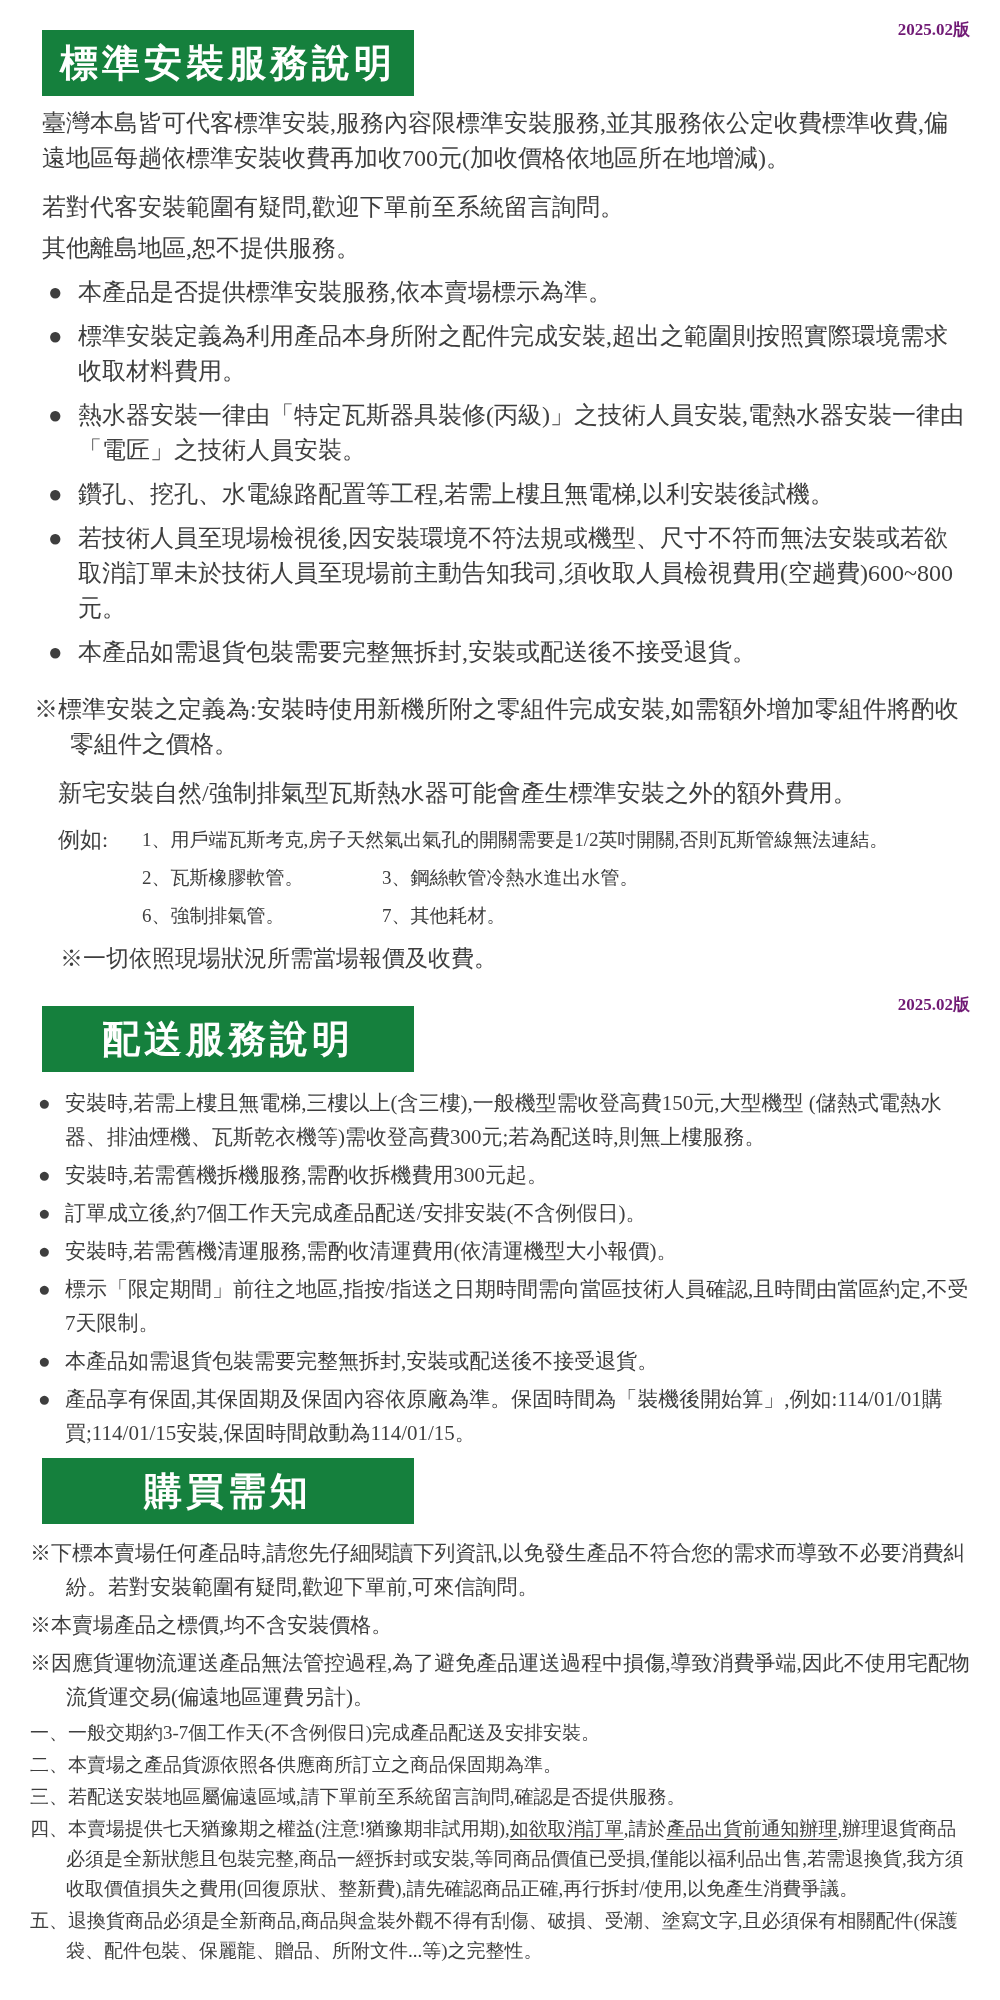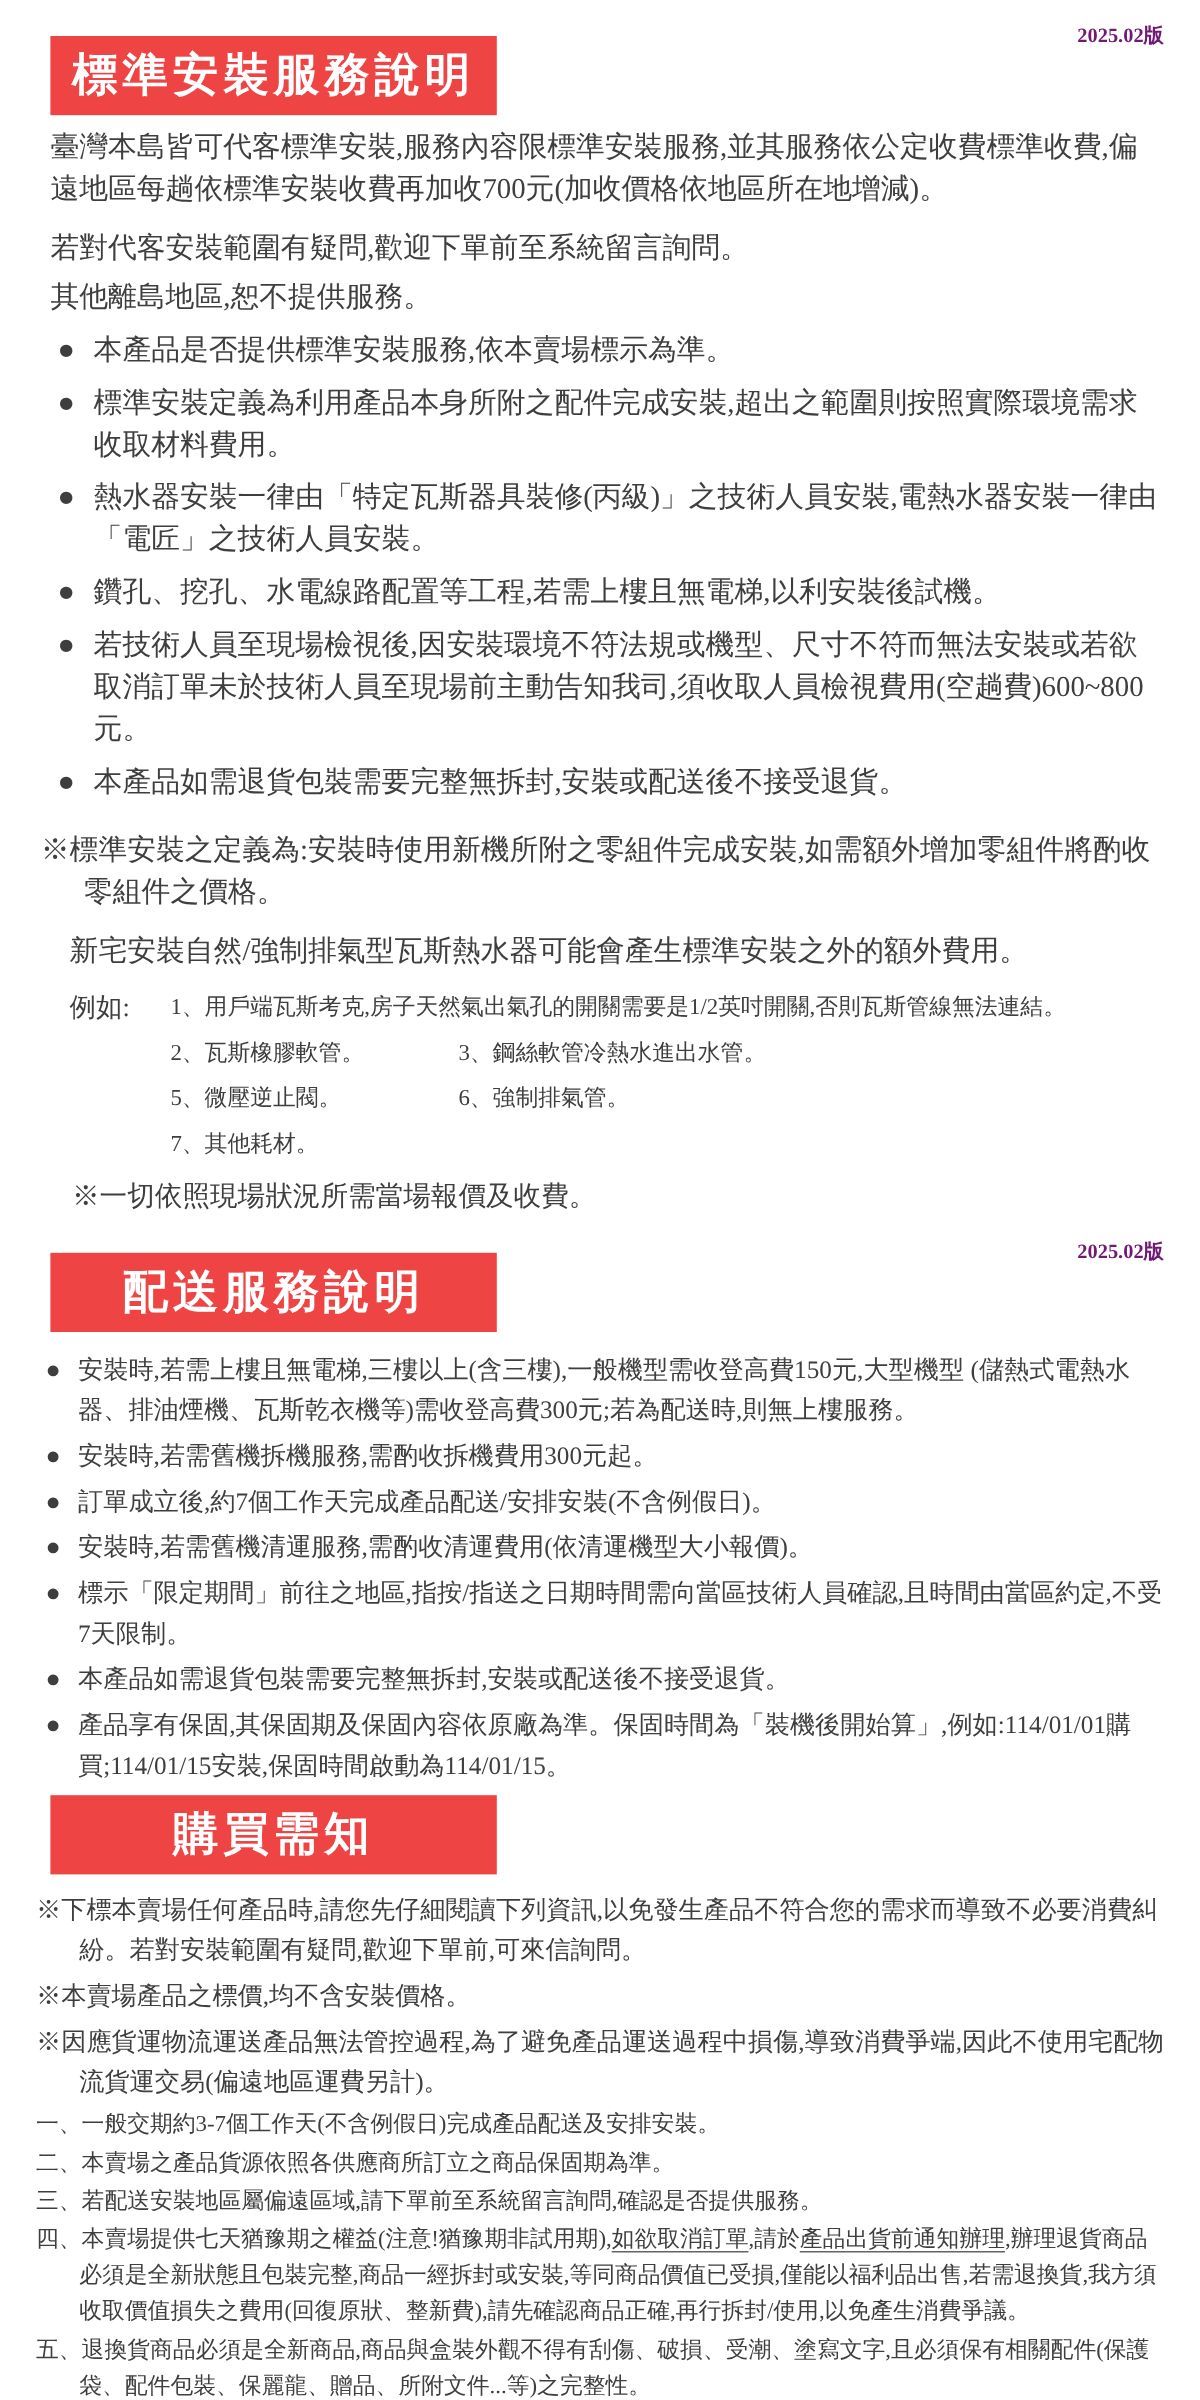--- a/index.html
+++ b/index.html
@@ -6,21 +6,21 @@
   .page{
     width:1000px;height:2000px;box-sizing:border-box;
     margin:0 auto;background:#ffffff;overflow:hidden;
     padding:0 30px;position:relative;
     font-family:"Liberation Serif","DejaVu Serif",serif;
     color:#3e3e3e;
   }
   
   .sec-header{position:relative;margin-top:30px;}
   .banner{
-    background:#ef4444;color:#ffffff;
+    background:#15803d;color:#ffffff;
     width:372px;height:66px;
     display:flex;align-items:center;justify-content:center;
     font-size:38px;font-weight:bold;letter-spacing:4px;
     font-family:"Liberation Sans","DejaVu Sans",sans-serif;
     margin-left:12px;
   }
   .version{
     position:absolute;top:-18px;right:0;
     font-size:17px;font-weight:bold;color:#701a75;
   }
@@ -97,21 +97,20 @@
     <p class="defnote hang">※標準安裝之定義為:安裝時使用新機所附之零組件完成安裝,如需額外增加零組件將酌收零組件之價格。</p>
     <p class="extranote">新宅安裝自然/強制排氣型瓦斯熱水器可能會產生標準安裝之外的額外費用。</p>
 
     <div class="example">
       <span class="exlabel">例如:</span>
       <div class="exbody">
         <div>1、用戶端瓦斯考克,房子天然氣出氣孔的開關需要是1/2英吋開關,否則瓦斯管線無法連結。</div>
         <div class="exgrid">
           <span>2、瓦斯橡膠軟管。</span>
           <span>3、鋼絲軟管冷熱水進出水管。</span>
-          <span>5、微壓逆止閥。</span>
           <span>6、強制排氣管。</span>
           <span>7、其他耗材。</span>
         </div>
       </div>
     </div>
 
     <p class="onsite">※一切依照現場狀況所需當場報價及收費。</p>
   </section>
 
   <section class="s2">

